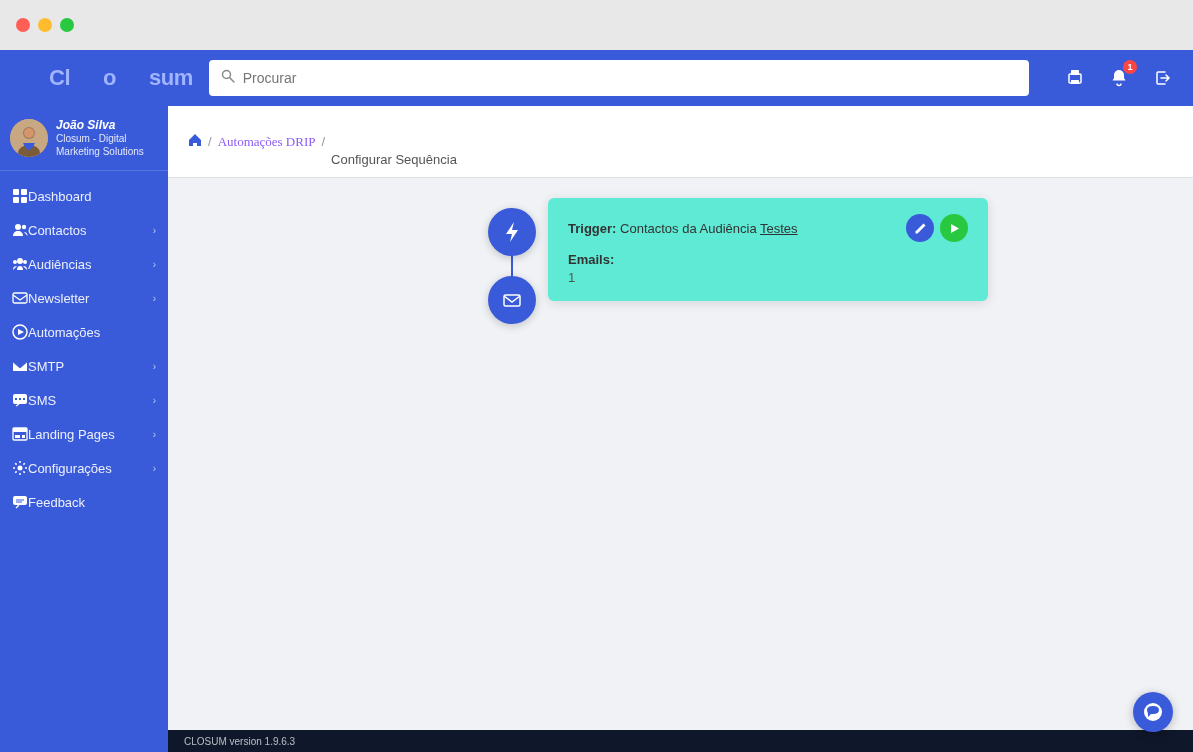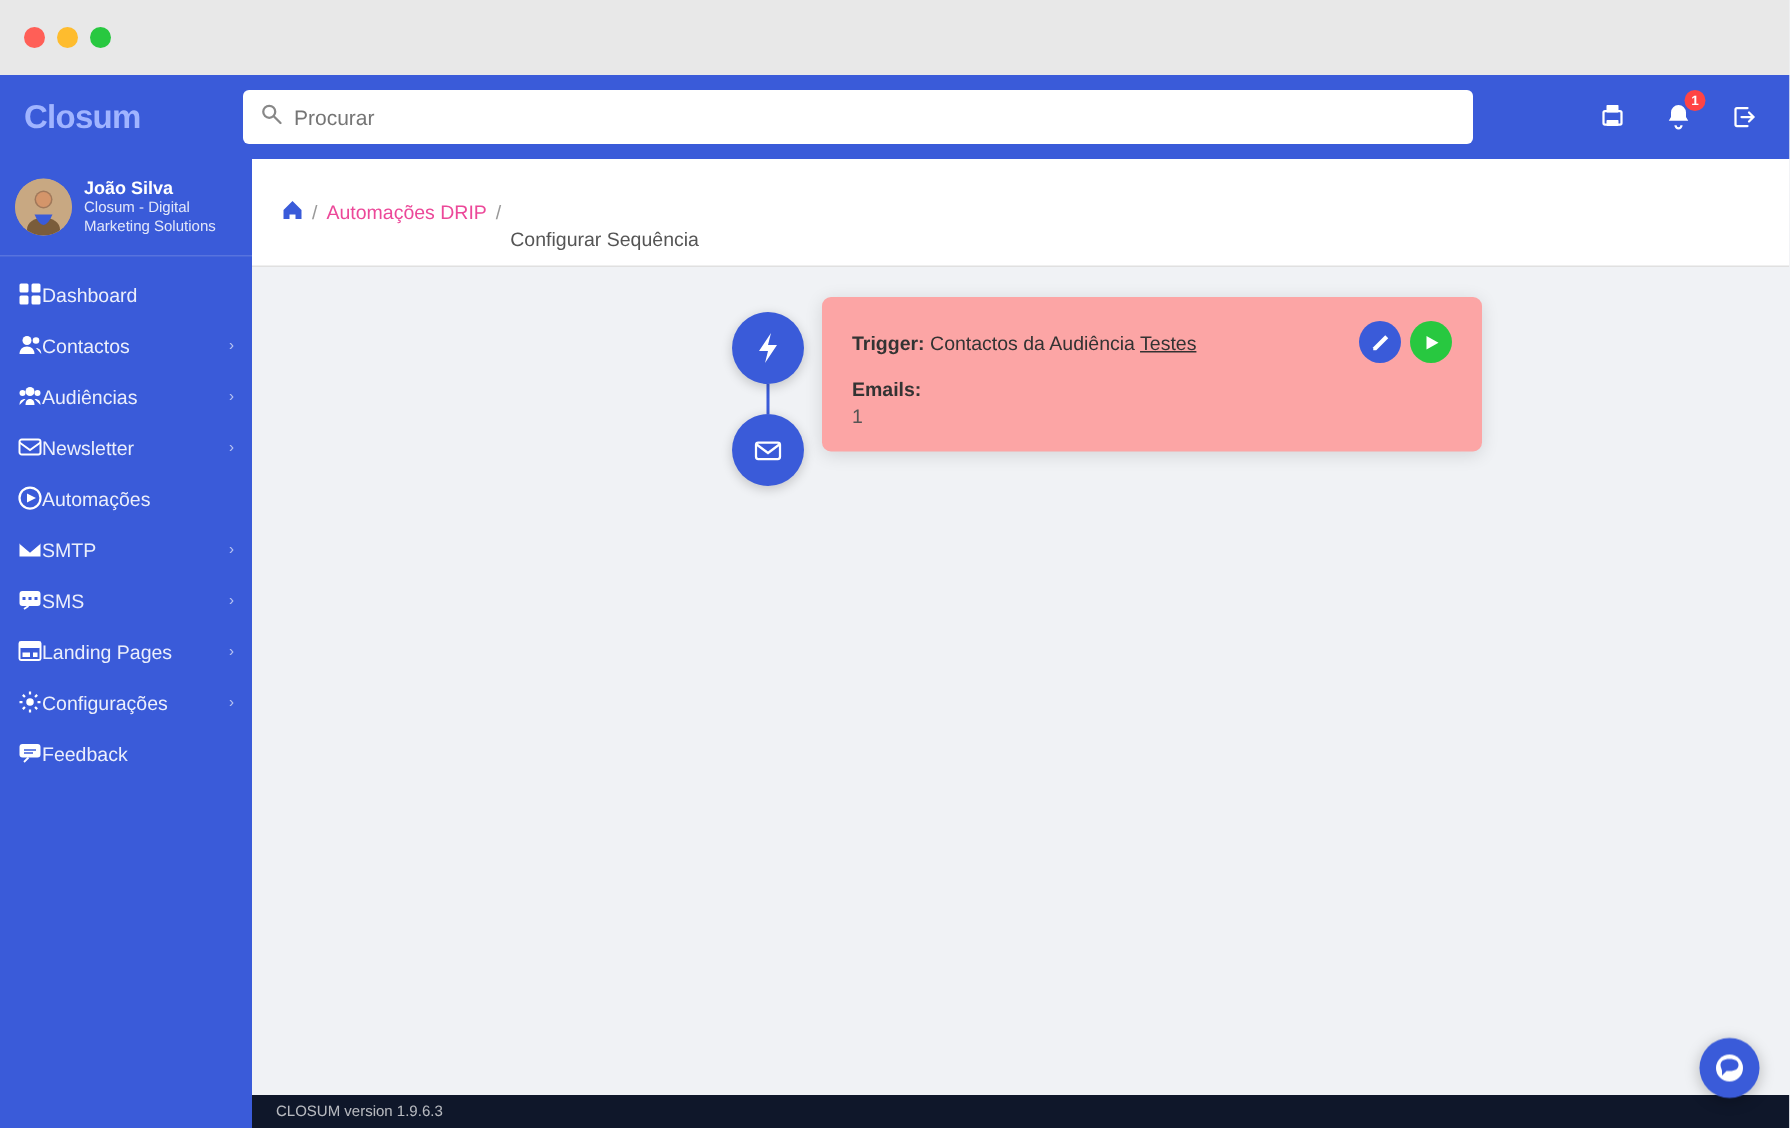--- a/index.html
+++ b/index.html
@@ -28,21 +28,21 @@
       padding: 0 16px;
       gap: 16px;
     }
     .logo-text {
       color: white;
       font-size: 22px;
       font-weight: 700;
       letter-spacing: -0.5px;
       min-width: 130px;
     }
-    .logo-text span { color: #a0b4ff; }
+    .logo-text span { color: #a0b4ff; margin-left: 33px; }
     .search-bar {
       flex: 1;
       background: white;
       border-radius: 4px;
       display: flex;
       align-items: center;
       padding: 0 12px;
       height: 36px;
       max-width: 820px;
     }
@@ -109,21 +109,21 @@
       height: 38px;
       border-radius: 50%;
       background: #c8a882;
       overflow: hidden;
       flex-shrink: 0;
       display: flex;
       align-items: flex-end;
       justify-content: center;
     }
     .user-info { font-size: 11px; }
-    .user-name { font-weight: 700; font-size: 12px; }
+    .user-name { font-weight: 700; font-size: 12px; font-style: italic; }
     .user-company { font-size: 10px; opacity: 0.85; line-height: 1.3; }
 
     .sidebar-nav { flex: 1; padding: 8px 0; }
     .sidebar-item {
       display: flex;
       align-items: center;
       padding: 9px 12px;
       cursor: pointer;
       font-size: 13px;
       color: rgba(255,255,255,0.9);
@@ -149,21 +149,21 @@
     .breadcrumb {
       background: white;
       padding: 10px 20px;
       display: flex;
       align-items: center;
       gap: 6px;
       font-size: 13px;
       color: #333;
       border-bottom: 1px solid #e0e0e0;
     }
-    .breadcrumb-link { color: #ec4899; cursor: pointer; }
+    .breadcrumb-link { color: #8b5cf6; cursor: pointer; font-family: Liberation Serif, serif; }
     .breadcrumb-sep { color: #999; }
     .breadcrumb-current { color: #555; margin-top: 36px; }
 
     
     .canvas {
       flex: 1;
       background: #f0f2f5;
       position: relative;
       overflow: hidden;
     }
@@ -199,21 +199,21 @@
       height: 20px;
       background: #3a5bd9;
       z-index: 1;
     }
 
     
     .trigger-card {
       position: absolute;
       top: 20px;
       left: 380px;
-      background: #fca5a5;
+      background: #5eead4;
       border-radius: 6px;
       padding: 16px 20px;
       min-width: 440px;
       box-shadow: 0 2px 12px rgba(0,0,0,0.12);
     }
     .trigger-card-header {
       display: flex;
       align-items: center;
       justify-content: space-between;
       margin-bottom: 10px;

